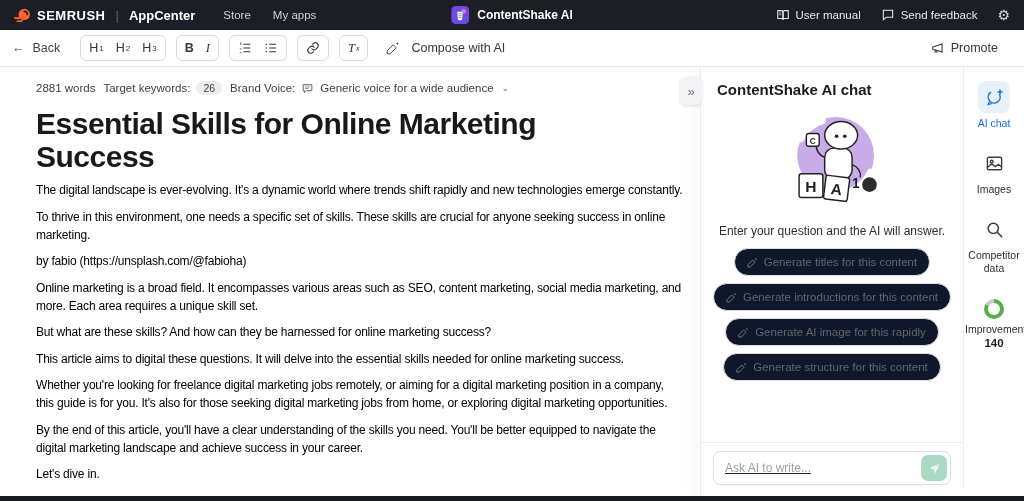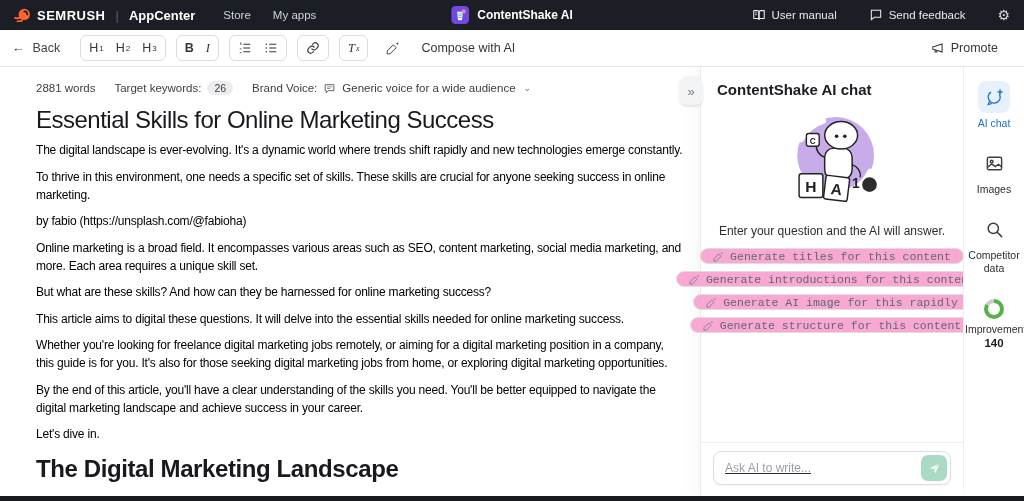--- a/index.html
+++ b/index.html
@@ -10,70 +10,70 @@
   .topbar { position:absolute; top:0; left:0; right:0; height:30px; background:#1b1f25;
             display:flex; align-items:center; padding:0 14px; color:#fff; z-index:10; }
   .brand-wrap { display:flex; align-items:center; gap:6px; }
   .brand { font-weight:bold; font-size:13px; letter-spacing:.5px; }
   .brand-divider { color:#5a6068; font-size:13px; margin:0 4px; font-weight:normal; }
   .suite { font-weight:bold; font-size:13px; }
   .topnav { display:flex; gap:22px; margin-left:28px; }
   .topnav-item { font-size:11.5px; color:#cfd4da; cursor:pointer; }
   .topbar-app { position:absolute; left:50%; transform:translateX(-50%); display:flex; align-items:center; gap:8px; }
   .topbar-app .app-name { font-size:12px; font-weight:bold; color:#fff; }
-  .topbar-right { margin-left:auto; display:flex; align-items:center; gap:32px; }
+  .topbar-right { margin-left:auto; display:flex; align-items:center; gap:20px; }
   .topbar-link { display:flex; align-items:center; gap:6px; font-size:11.5px; color:#e8eaed; cursor:pointer; }
   .gear { font-size:14px; color:#d7dadd; cursor:pointer; line-height:1; }
 
   
   .toolbar { position:absolute; top:30px; left:0; right:0; height:37px; background:#fff;
              border-bottom:1px solid #e7e7e7; display:flex; align-items:center; padding:0 12px; gap:10px; z-index:9; }
   .back { display:flex; align-items:center; gap:8px; font-size:12.5px; color:#3f434a; cursor:pointer; margin-right:10px; }
   .tb-group { display:flex; align-items:center; border:1px solid #d9dbdd; border-radius:6px; height:26px; padding:0 2px; background:#fff; }
   .tb-btn { padding:0 6px; font-size:12.5px; color:#33363c; cursor:pointer; display:flex; align-items:center; height:22px; border-radius:4px; }
   .tb-btn .sub { font-size:8px; vertical-align:sub; margin-left:1px; }
   .tb-bold { font-weight:bold; }
   .tb-italic { font-style:italic; font-family:"Liberation Serif", serif; }
-  .compose { display:flex; align-items:center; gap:21px; font-size:12.5px; color:#33363c; cursor:pointer; margin-left:8px; }
+  .compose { display:flex; align-items:center; gap:11px; font-size:12.5px; color:#33363c; cursor:pointer; margin-left:8px; }
   .tb-spacer { flex:1; }
   .promote { display:flex; align-items:center; gap:6px; font-size:12.5px; color:#33363c; cursor:pointer; margin-right:14px; }
   .publish-btn { display:flex; align-items:center; gap:6px; background:#12a27e; color:#fff; border:none;
                  border-radius:6px; height:27px; padding:0 13px; font-size:12.5px; font-weight:bold; cursor:pointer;
                  font-family:"Liberation Sans", sans-serif; }
 
   
   .content { position:absolute; top:67px; left:0; right:0; bottom:5px; background:#fff; }
 
   
   .editor { position:absolute; left:0; top:0; bottom:0; width:692px; padding:14px 8px 0 36px; overflow:hidden; }
-  .stats { display:flex; align-items:center; gap:19px; font-size:11.5px; color:#3c4046; }
+  .stats { display:flex; align-items:center; gap:8px; font-size:11.5px; color:#3c4046; }
   .stat-item { display:flex; align-items:center; gap:6px; }
   .badge { background:#ececee; border-radius:10px; padding:1px 7px; font-size:10.5px; color:#3c4046; }
   .bv-chevron { color:#6b7077; font-size:9px; margin-left:2px; }
-  .doc-title { font-size:24px; font-weight:normal; color:#17191c; letter-spacing:-0.5px; line-height:1.1;
+  .doc-title { font-size:30px; font-weight:bold; color:#17191c; letter-spacing:-0.5px; line-height:1.1;
                margin:12px 0 8px; max-width:600px; }
   .editor p { font-size:12px; line-height:18px; color:#000000; letter-spacing:-0.2px; margin:2.5px 0 8.5px; max-width:652px; }
   .doc-h2 { font-size:24px; font-weight:bold; color:#17191c; letter-spacing:-0.4px; margin:12px 0 8px; }
 
   
   .collapse-btn { position:absolute; left:680px; top:10px; width:22px; height:28px; background:#f3f4f5;
                   border:none; border-radius:6px; color:#747a82; font-size:13px; cursor:pointer; z-index:5;
                   box-shadow:0 1px 3px rgba(0,0,0,.14); font-family:"Liberation Sans", sans-serif; }
 
   
   .chatpanel { position:absolute; left:700px; right:61px; top:0; bottom:0; background:#fff;
                border-left:1px solid #e9eaec; box-shadow:-8px 0 14px rgba(0,0,0,.03);
                display:flex; flex-direction:column; }
   .chat-title { font-size:15px; font-weight:bold; color:#1a1d21; padding:14px 16px 4px; }
   .illustration { display:flex; justify-content:center; margin-top:2px; }
   .chat-hint { text-align:center; font-size:12px; color:#2b2e33; margin:8px 10px 10px; }
   .suggestions { display:flex; flex-direction:column; align-items:center; gap:7px; }
-  .pill { display:flex; align-items:center; gap:6px; border:1px solid #dcdee1; background:#f9a8d4; border-radius:14px;
-          height:16px; padding:0 12px; font-size:11.5px; color:#63676d; cursor:pointer; white-space:nowrap;
-          font-family:Liberation Mono, monospace; }
+  .pill { display:flex; align-items:center; gap:6px; border:1px solid #dcdee1; background:#0f172a; border-radius:14px;
+          height:28px; padding:0 12px; font-size:11.5px; color:#63676d; cursor:pointer; white-space:nowrap;
+          font-family:Liberation Sans, sans-serif; }
   .chat-flex { flex:1; }
   .chat-footer { border-top:1px solid #ededef; padding:8px 12px 11px; }
   .ask-wrap { position:relative; }
   .ask-input { width:100%; height:34px; border:1px solid #dcdee1; border-radius:8px; padding:0 40px 0 11px;
                font-size:12px; color:#26292e; outline:none; box-shadow:0 1px 2px rgba(0,0,0,.04);
                font-family:"Liberation Sans", sans-serif;text-decoration:underline; }
   .ask-input::placeholder { color:#9aa0a6; }
   .send-btn { position:absolute; right:4px; top:4px; width:26px; height:26px; background:#a9dac4; border:none;
               border-radius:7px; cursor:pointer; display:flex; align-items:center; justify-content:center; }
 

